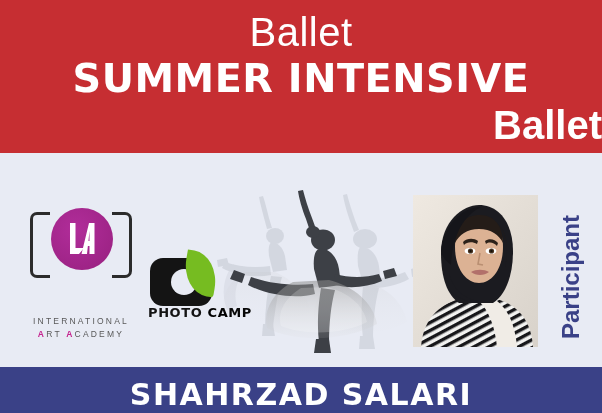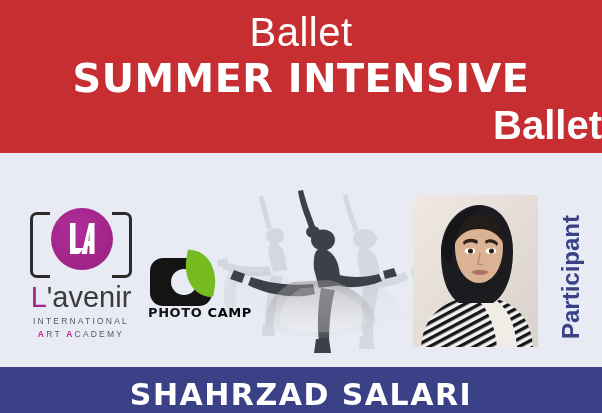--- a/index.html
+++ b/index.html
@@ -309,23 +309,20 @@
     <div class="logo-lavenir">
       <div class="lav-frame">
         <div class="lav-corner left"></div>
         <div class="lav-corner right"></div>
         <div class="lav-circle">
           <svg class="lav-monogram" viewBox="0 0 62 62">
             <path d="M19 15 L24.5 15 L24.5 40 L33 40 L28 46 L19 46 Z" fill="#ffffff"></path>
             <path d="M36 46 L30.5 46 L38 15 L43.5 15 L43.5 46 L38.5 46 L38.5 38 L34.6 38 L36.2 33 L38.5 33 L38.5 23 Z" fill="#ffffff"></path>
           </svg>
         </div>
-      </div>
-      <div class="lav-name">
-        <span class="accent">L</span><span>'avenir</span>
       </div>
       <div class="lav-sub1">INTERNATIONAL</div>
       <div class="lav-sub2">
         <span class="accent">A</span><span>RT </span><span class="accent">A</span><span>CADEMY</span>
       </div>
     </div>
 
     <div class="logo-photocamp">
       <div class="pc-square">
         <div class="pc-hole"></div>

